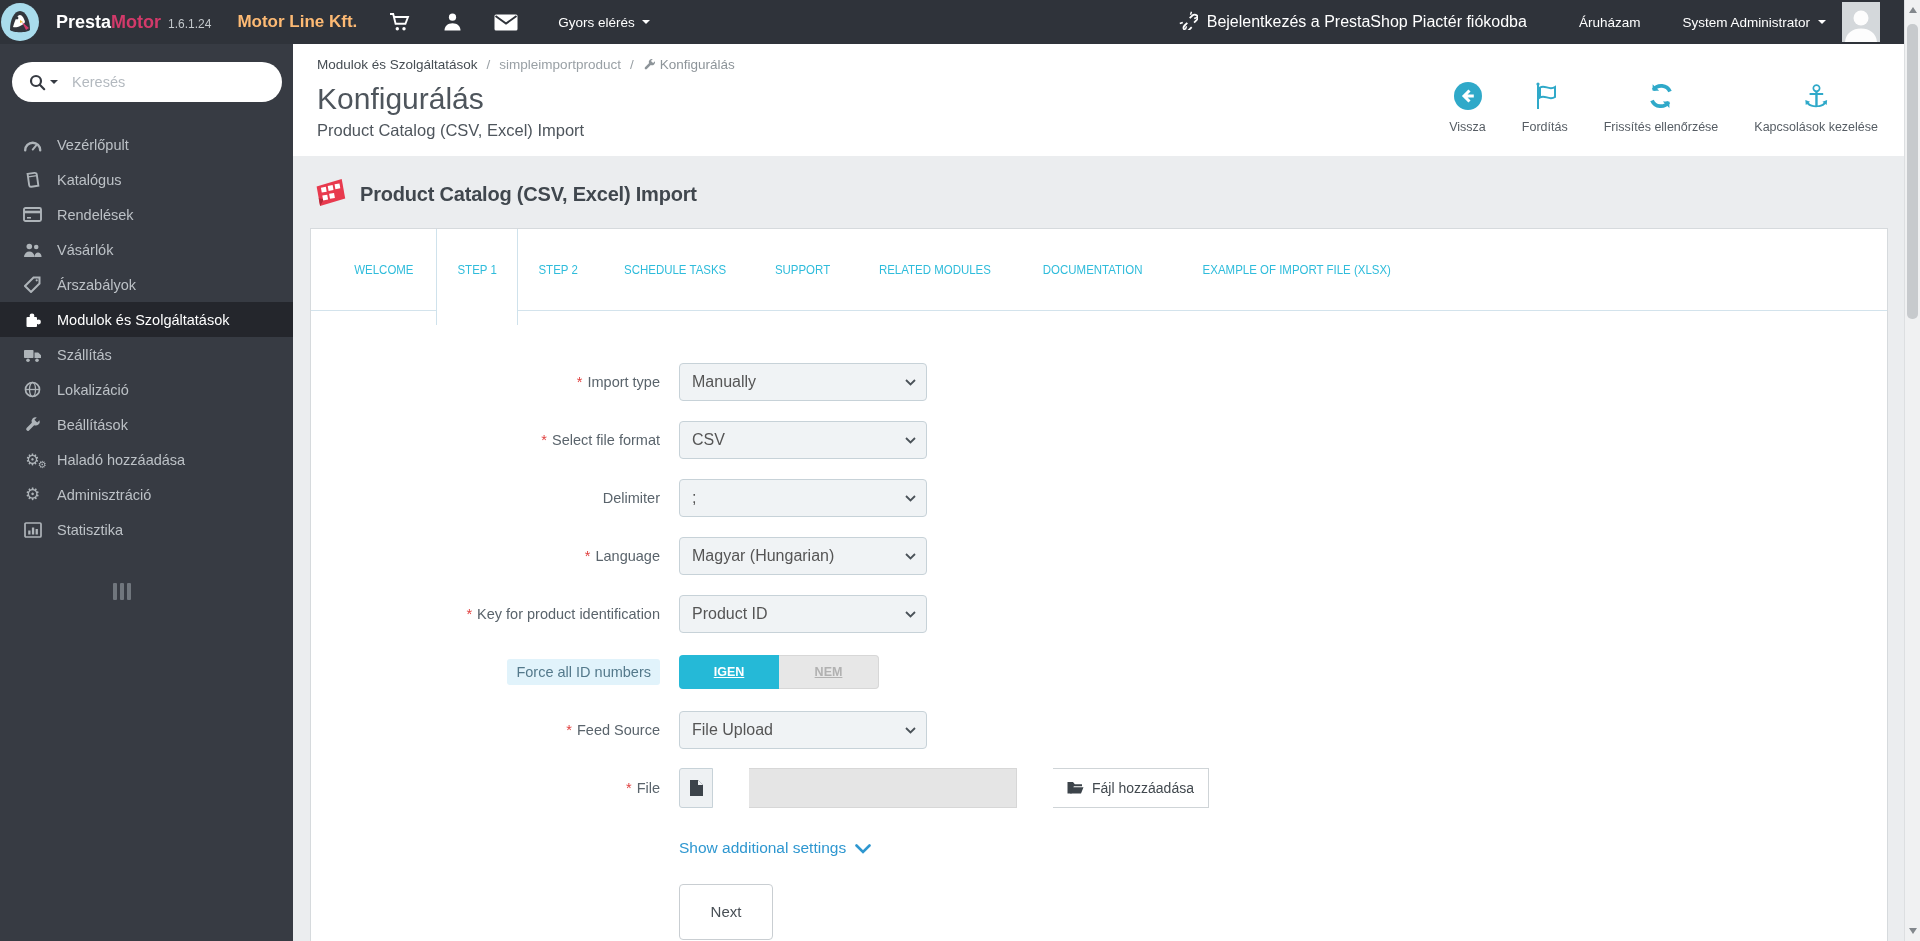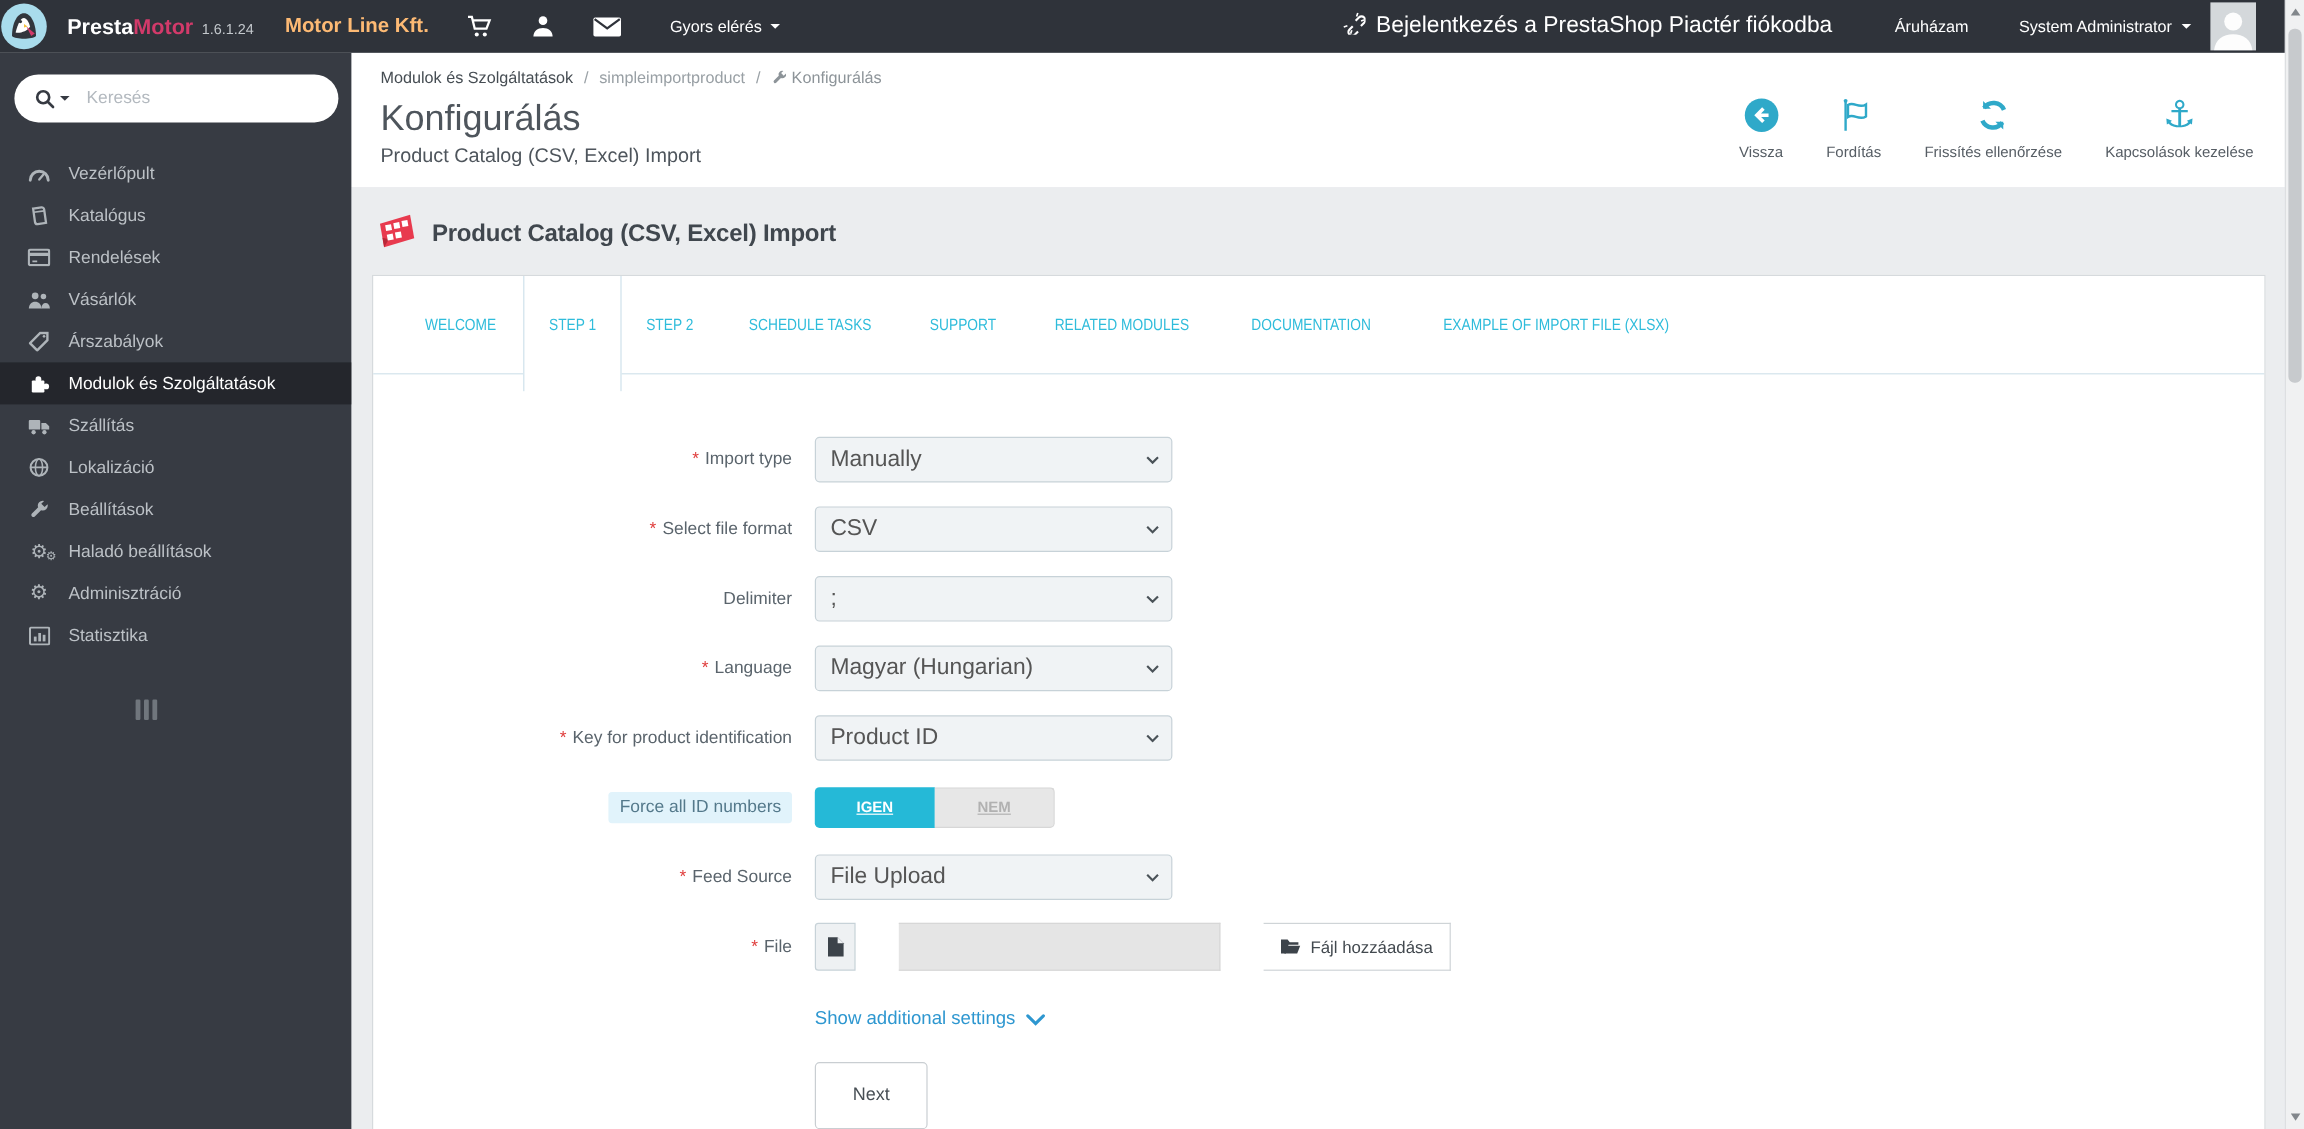--- a/index.html
+++ b/index.html
@@ -10,21 +10,21 @@
   .topbar { display:flex; align-items:center; height:44px; background:#2f333a; color:#fff; padding-right:40px; position:relative; z-index:5; }
   .logo { width:44px; height:44px; flex-shrink:0; cursor:pointer; }
   .brand { margin-left:12px; font-size:18px; font-weight:700; color:#fff; white-space:nowrap; display:flex; align-items:baseline; cursor:default; }
   .brand .shop { color:#d23a6a; }
   .brand .ver { margin-left:7px; font-size:12px; font-weight:400; color:#c3c8cc; }
   .shop-name { margin-left:26px; font-size:17px; font-weight:600; color:#fdba74; white-space:nowrap; cursor:pointer; }
   .tb-ico { margin-left:32px; display:flex; align-items:center; cursor:pointer; color:#fff; }
   .quick { margin-left:40px; display:flex; align-items:center; gap:7px; font-size:13.5px; cursor:pointer; }
   .caret { width:0; height:0; border-left:4px solid transparent; border-right:4px solid transparent; border-top:4px solid #fff; display:inline-block; }
   .tb-right { margin-left:auto; display:flex; align-items:center; }
-  .marketplace { display:flex; align-items:center; gap:9px; font-size:19px; cursor:pointer; white-space:nowrap; }
+  .marketplace { display:flex; align-items:center; gap:9px; font-size:16px; cursor:pointer; white-space:nowrap; }
   .myshop { margin-left:52px; font-size:13.5px; cursor:pointer; }
   .user { margin-left:42px; display:flex; align-items:center; gap:8px; font-size:13.5px; cursor:pointer; }
   .avatar { margin-left:16px; width:38px; height:40px; background:#d4d8db; overflow:hidden; display:flex; align-items:flex-end; justify-content:center; cursor:pointer; }
 
   
   .main { display:flex; height:897px; }
   .sidebar { width:293px; background:#373b43; flex-shrink:0; }
   .content { flex:1; min-width:0; display:flex; flex-direction:column; }
 
   
@@ -69,21 +69,21 @@
   .tab { position:relative; z-index:1; height:96px; display:flex; align-items:center; padding:0 17px 14px 17px; cursor:pointer; }
   .tab span { display:inline-block; font-size:13.5px; color:#2fbcdb; letter-spacing:0; transform:scaleX(.85); white-space:nowrap; }
   .tab.active { background:#fff; border-left:1px solid #cfe2ec; border-right:1px solid #cfe2ec; z-index:2; }
 
   
   .form { padding:37px 0 40px; }
   .frow { display:flex; align-items:center; min-height:40px; margin-bottom:18px; }
   .flabel { width:368px; flex-shrink:0; text-align:right; padding-right:19px; font-size:14.5px; color:#5a646c; }
   .req { color:#e0403f; margin-right:5px; }
   .chip { display:inline-block; background:#e1f3fb; color:#54798b; padding:5px 9px; border-radius:3px; font-size:14.5px; cursor:pointer; }
-  .sel { position:relative; width:298px; height:38px; background:#f0f3f5; border:1px solid #c7d2d8; border-radius:4px; display:flex; align-items:center; padding:0 30px 0 12px; font-size:19px; color:#555; cursor:pointer; }
+  .sel { position:relative; width:248px; height:38px; background:#f0f3f5; border:1px solid #c7d2d8; border-radius:4px; display:flex; align-items:center; padding:0 30px 0 12px; font-size:16px; color:#555; cursor:pointer; }
   .sel .chev { position:absolute; right:10px; top:15px; color:#4a5258; display:flex; }
   .toggle { display:flex; height:34px; }
   .tbtn { width:100px; display:flex; align-items:center; justify-content:center; font-size:12.5px; font-weight:700; cursor:pointer;text-decoration:underline; }
   .tbtn.on { background:#25b9d7; color:#fff; border-radius:4px 0 0 4px; }
   .tbtn.off { background:#e7e7e7; color:#b1b1b1; border:1px solid #d7d7d7; border-left:none; border-radius:0 4px 4px 0; }
   .filegroup { display:flex; height:40px;gap:36px; }
   .faddon { width:34px; background:#eef1f3; border:1px solid #c7d2d8; display:flex; align-items:center; justify-content:center; border-radius:3px 0 0 3px; color:#3c434a; }
   .finput { width:268px; background:#e5e5e5; border:1px solid #d7d7d7; border-left:none; outline:0; padding:0 10px; font-size:14px; color:#555; font-family:inherit; }
   .fbtn { display:flex; align-items:center; gap:8px; padding:0 14px; background:#fff; border:1px solid #cfd4d7; border-left:none; font-size:14px; color:#42494f; cursor:pointer; white-space:nowrap; }
   .show-more { margin:31px 0 0 368px; display:flex; align-items:center; gap:9px; color:#2e97d0; font-size:15.5px; cursor:pointer; width:fit-content; }
@@ -267,21 +267,21 @@
           <path d="M15.6 4.2a4.1 4.1 0 0 1-5.4 5L5 14.4a1.7 1.7 0 0 1-2.4-2.4l5.2-5.2a4.1 4.1 0 0 1 5-5.4L10.4 3.8l2.8 2.8z"></path>
         </svg>
       </span>
       <span>Beállítások</span>
     </div>
     <div class="nav-item">
       <span class="ni" style="position:relative;">
         <span class="glyph">⚙</span>
           <span class="glyph-sm">⚙</span>
       </span>
-      <span>Haladó beállítások</span>
+      <span>Haladó hozzáadása</span>
     </div>
     <div class="nav-item">
       <span class="ni">
           <span class="glyph" style="font-size:17px;">⚙</span>
         </span>
       <span>Adminisztráció</span>
     </div>
     <div class="nav-item">
       <span class="ni">
         <svg width="18" height="16" viewBox="0 0 18 16" fill="currentColor">

